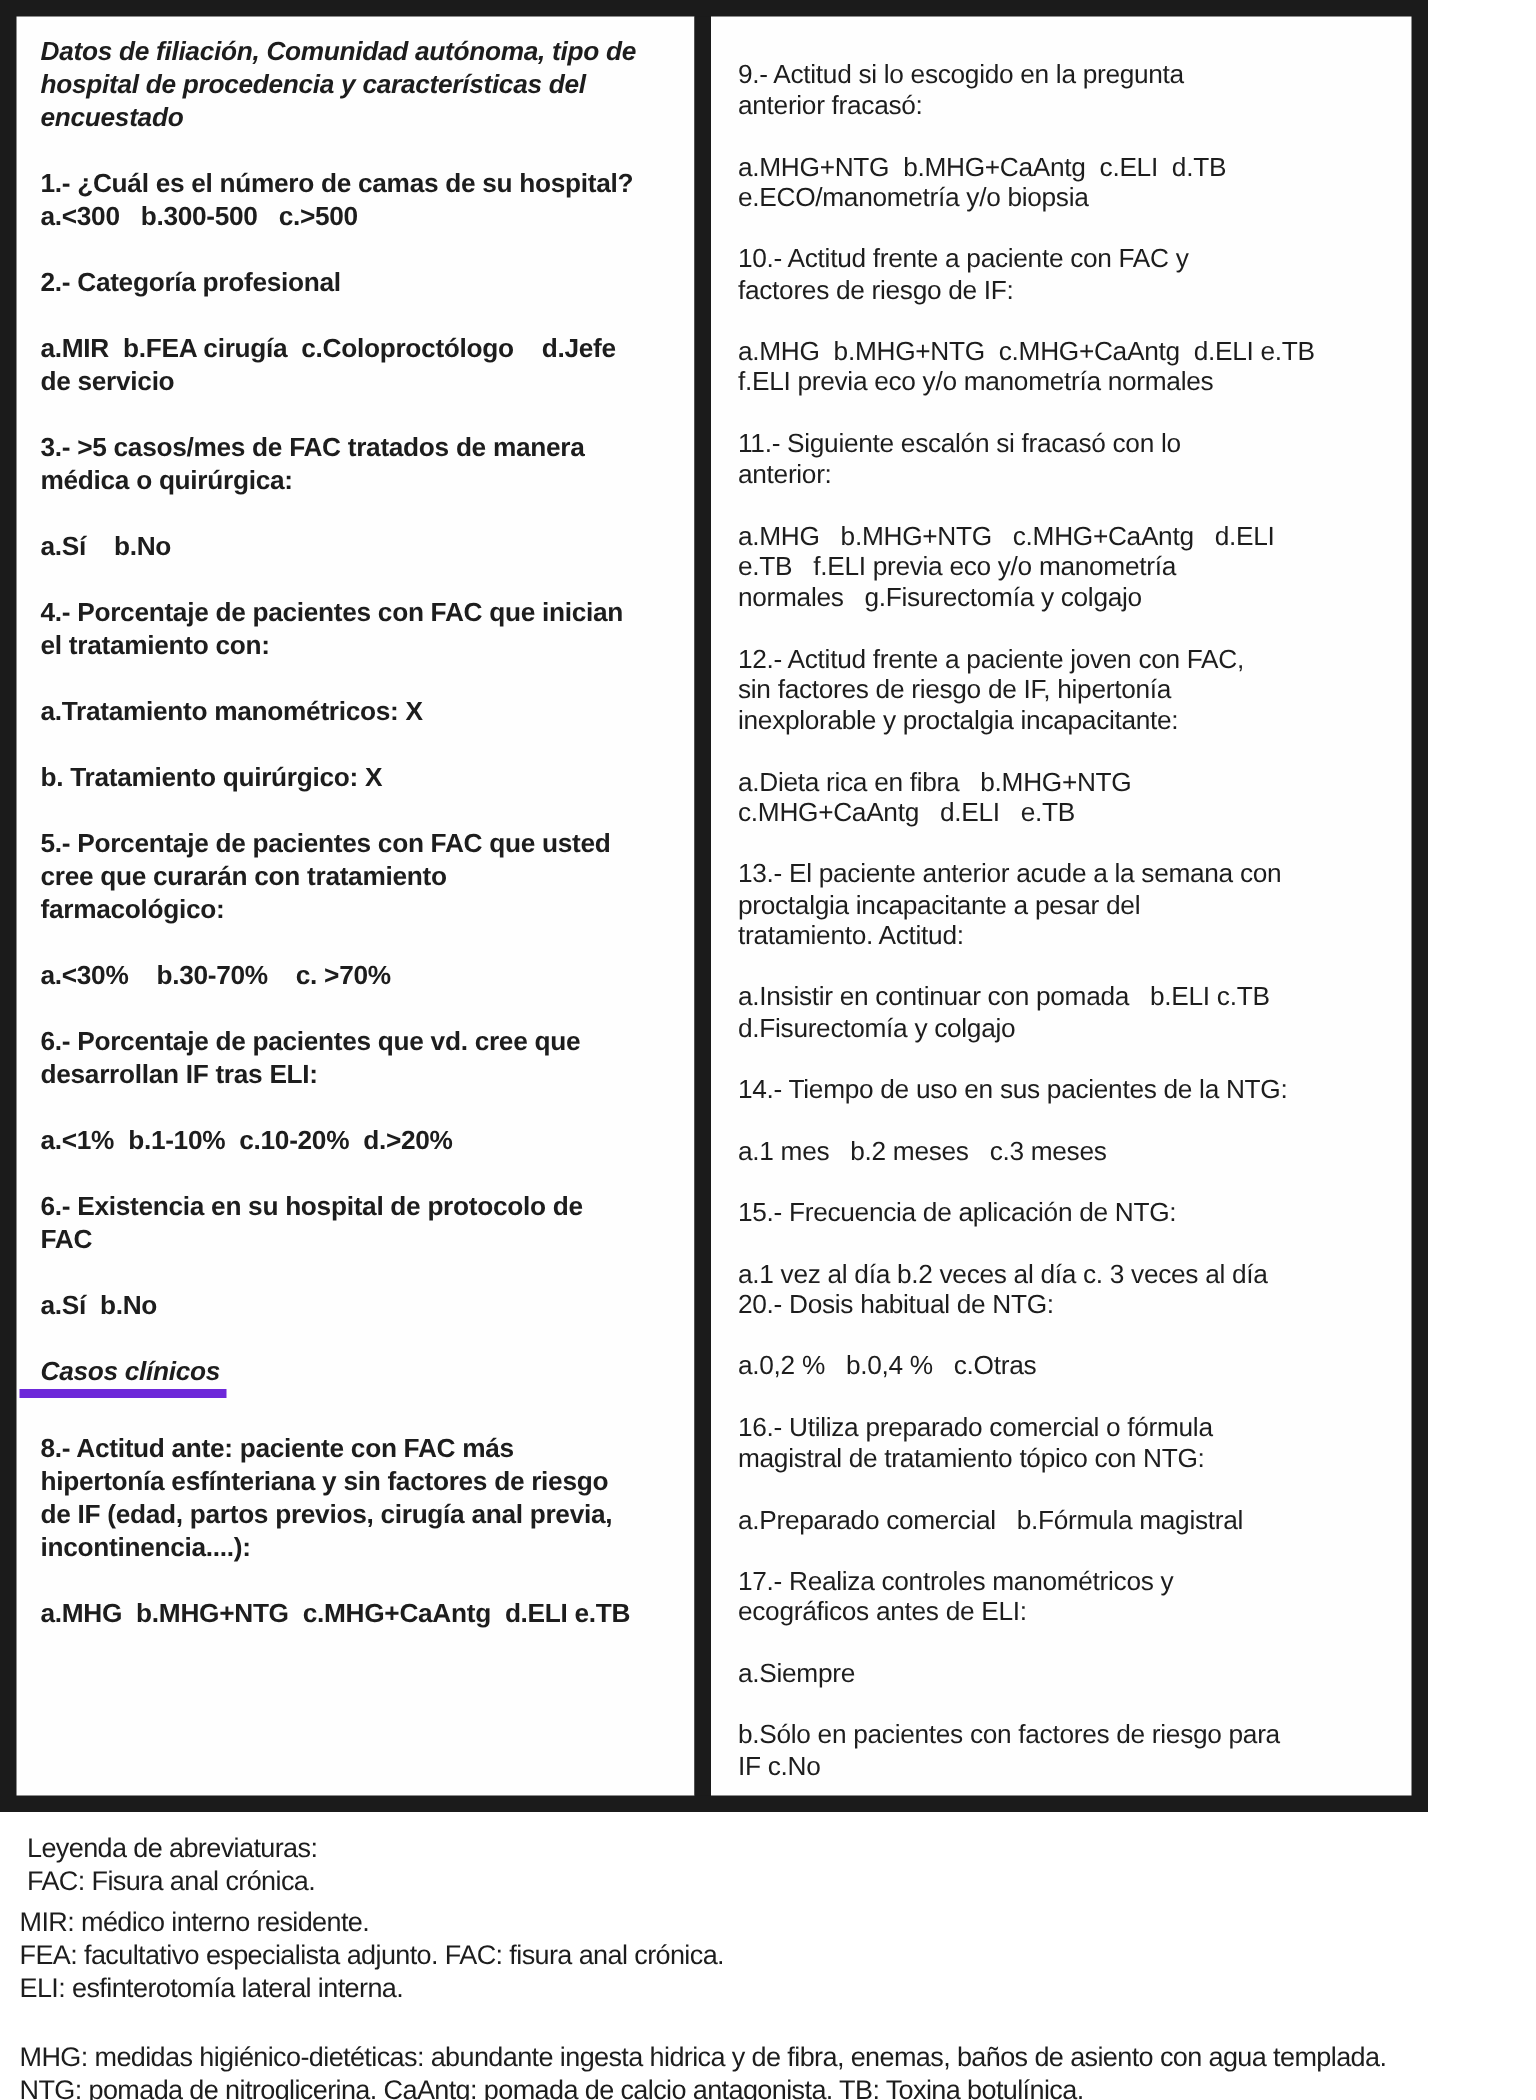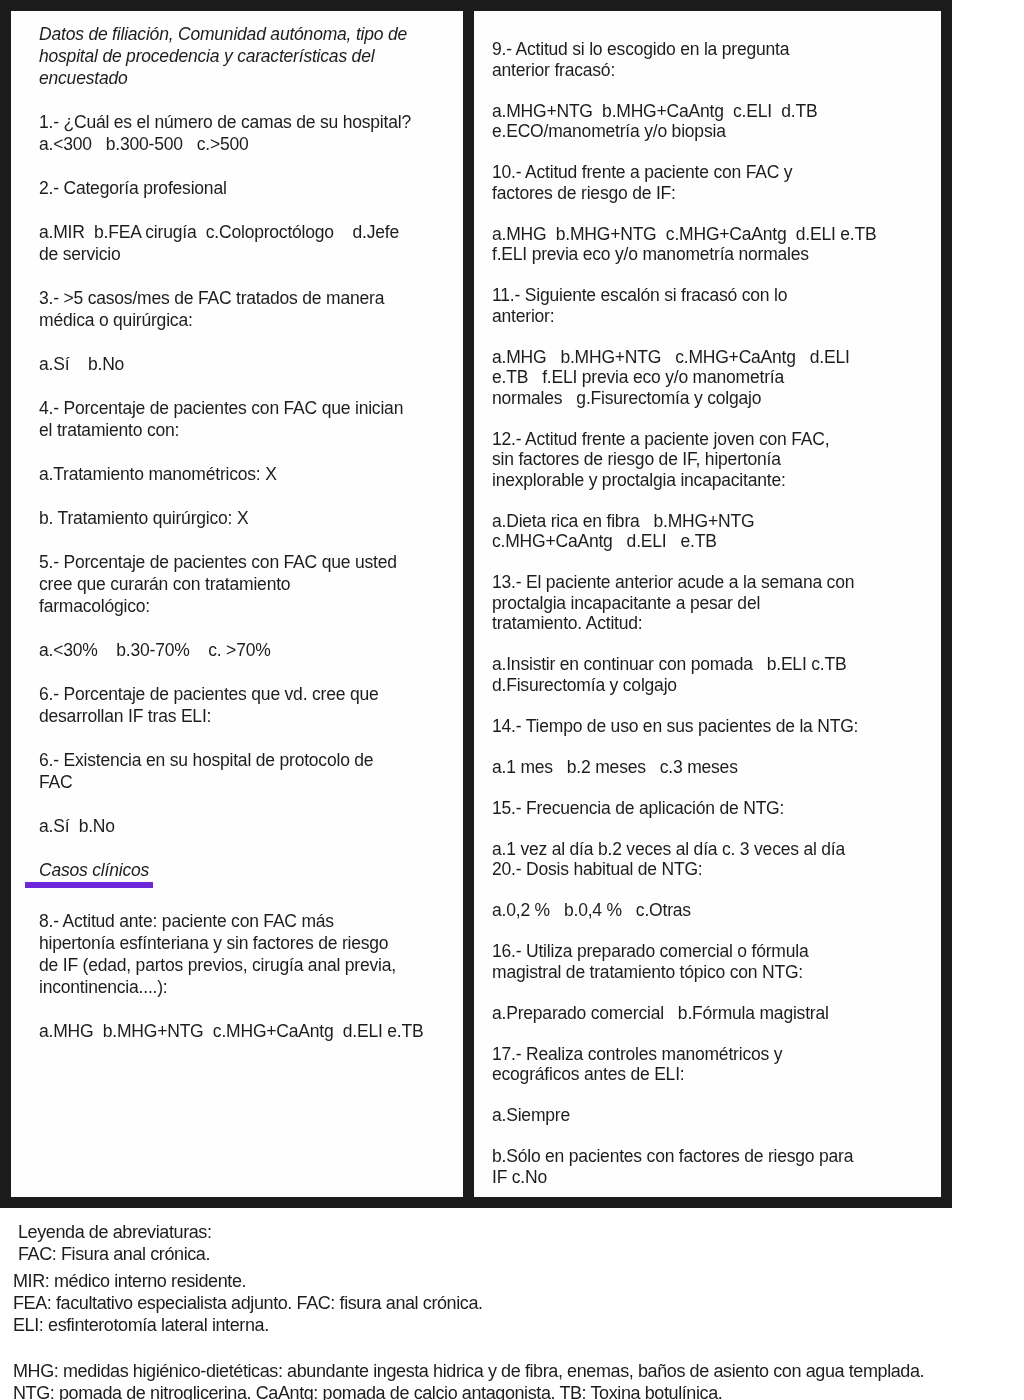--- a/index.html
+++ b/index.html
@@ -32,22 +32,23 @@
   }
   .cell {
     background: #fefefe;
     box-sizing: border-box;
     font-size: 17.5px;
     letter-spacing: -0.2px;
     overflow: hidden;
   }
   .cell.left {
     width: 452px;
-    padding: 12px 12px 0 28px;
+    padding: 12px 12px 0 16px;
     line-height: 22px;
+    font-weight: bold;
   }
   .divider {
     width: 11px;
     background: #1b1b1b;
   }
   .cell.right {
     flex: 1;
     padding: 28px 8px 0 18px;
     line-height: 20.5px;
   }
@@ -111,20 +112,21 @@
       <p>4.- Porcentaje de pacientes con FAC que inician
 el tratamiento con:</p>
       <p>a.Tratamiento manométricos: X</p>
       <p>b. Tratamiento quirúrgico: X</p>
       <p>5.- Porcentaje de pacientes con FAC que usted
 cree que curarán con tratamiento
 farmacológico:</p>
       <p>a.&lt;30%    b.30-70%    c. &gt;70%</p>
       <p>6.- Porcentaje de pacientes que vd. cree que
 desarrollan IF tras ELI:</p>
+      <p>a.&lt;1%  b.1-10%  c.10-20%  d.&gt;20%</p>
       <p>6.- Existencia en su hospital de protocolo de
 FAC</p>
       <p>a.Sí  b.No</p>
       <p><span class="section-title">Casos clínicos</span></p>
       <p>8.- Actitud ante: paciente con FAC más
 hipertonía esfínteriana y sin factores de riesgo
 de IF (edad, partos previos, cirugía anal previa,
 incontinencia....):</p>
       <p>a.MHG  b.MHG+NTG  c.MHG+CaAntg  d.ELI e.TB</p>
     </div>

